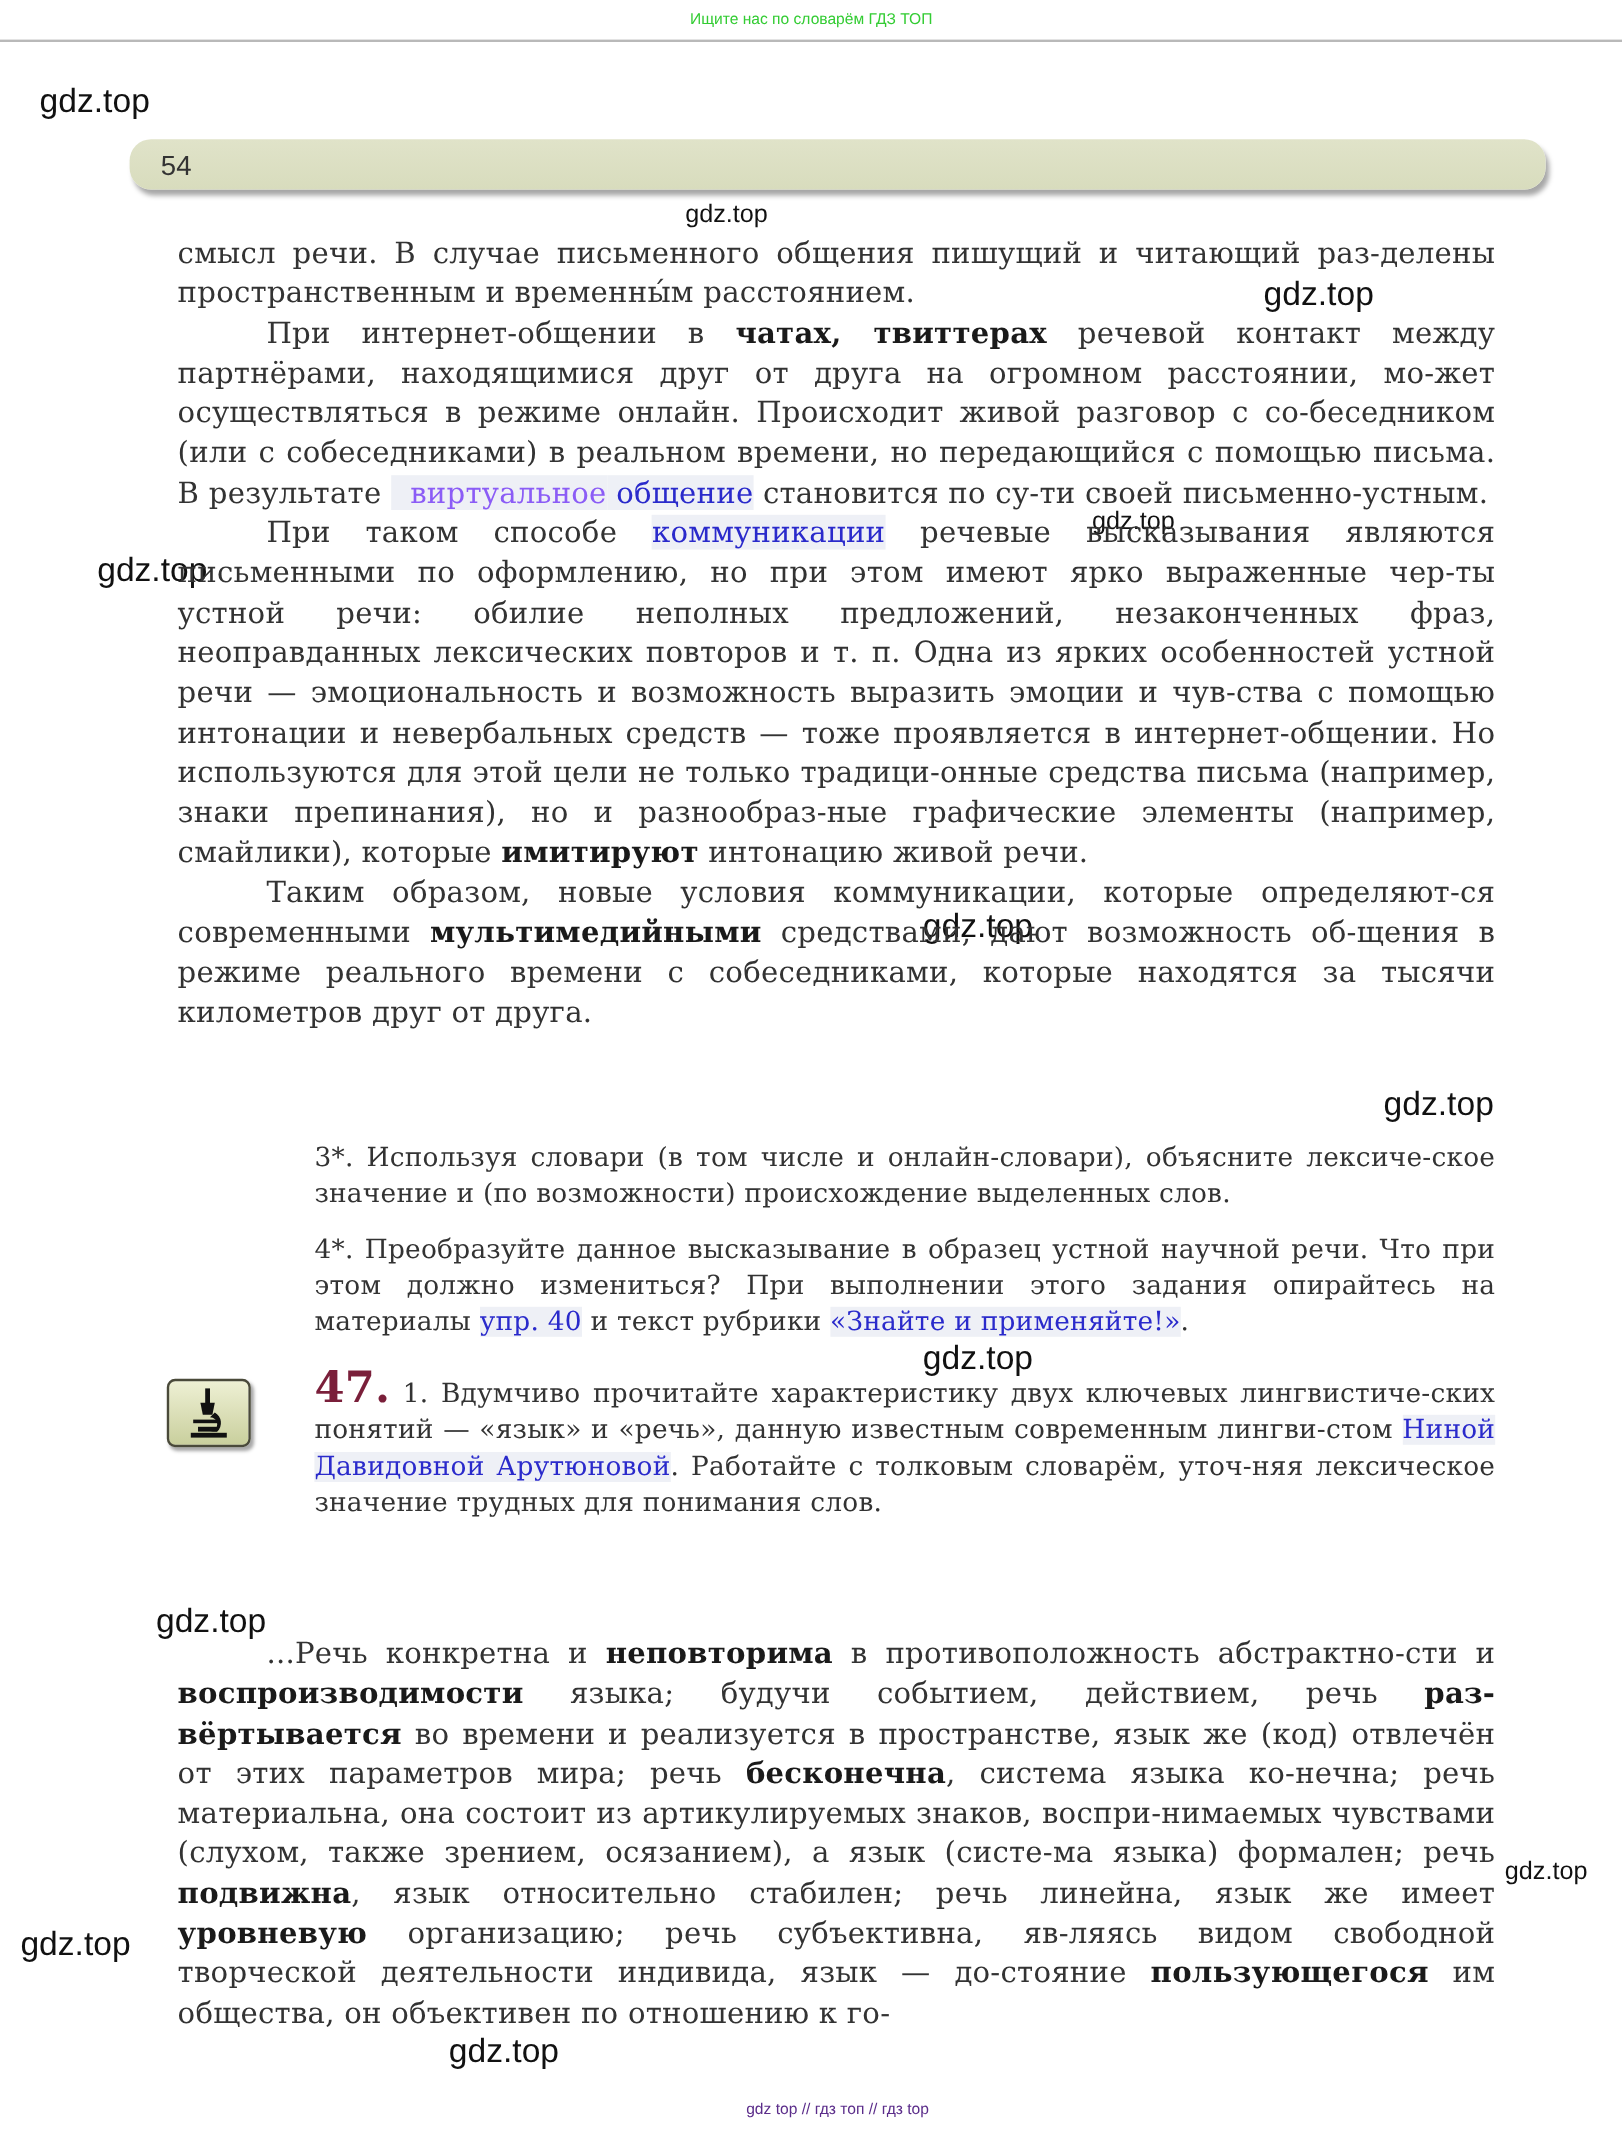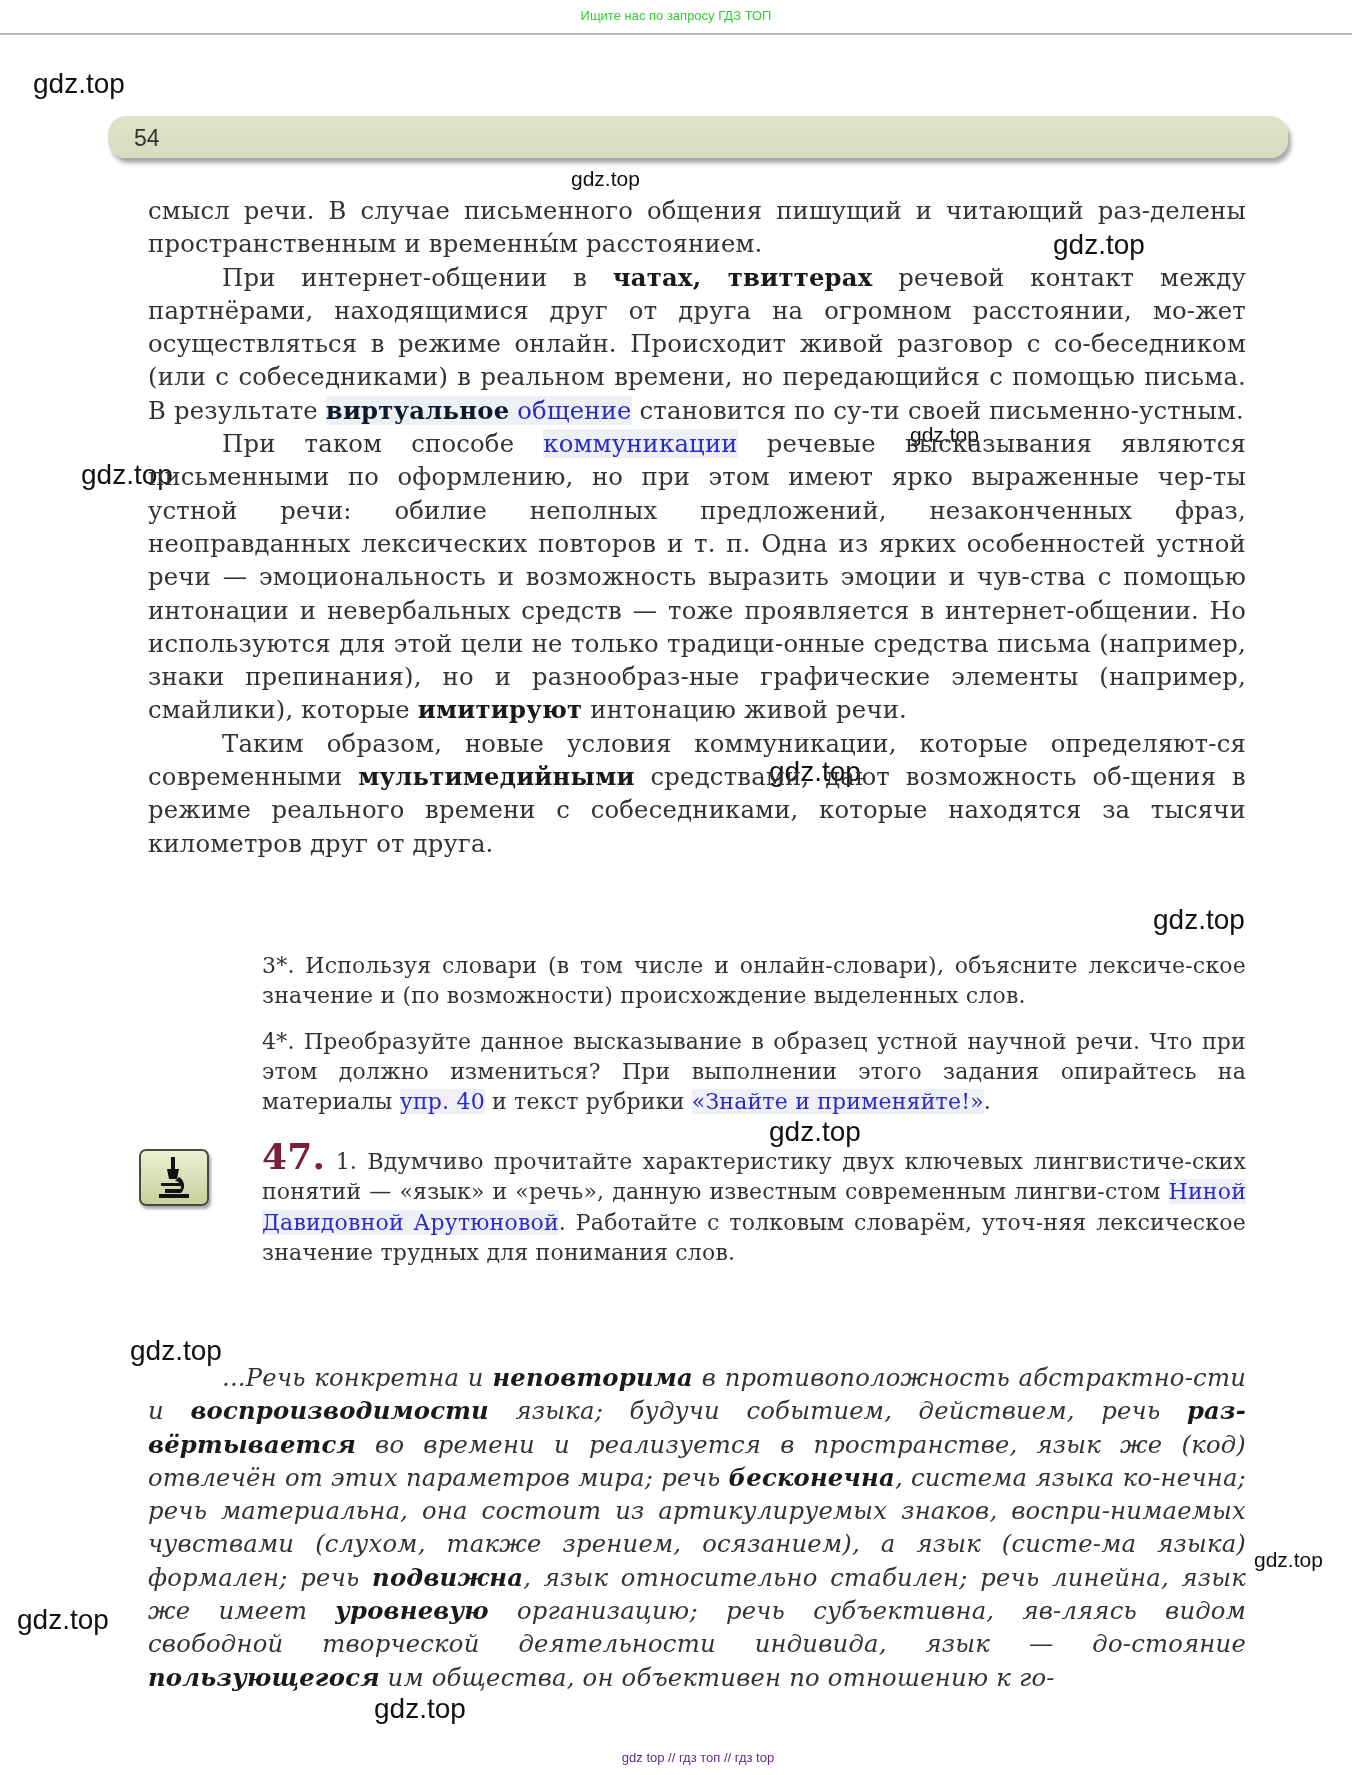--- a/index.html
+++ b/index.html
@@ -9,30 +9,30 @@
     .wm { position: absolute; font-family: "Liberation Sans", sans-serif; color: #111; font-size: 28px; line-height: 1; white-space: nowrap; }
     .wm.sm { font-size: 21px; }
     .pagebar { position: absolute; left: 108px; top: 116px; width: 1180px; height: 42px; background: linear-gradient(#e0e3c9, #d8dcbd); border-radius: 18px; box-shadow: 3px 5px 4px rgba(0,0,0,0.35); }
     .pagenum { position: absolute; left: 26px; top: 9px; font-family: "Liberation Sans", sans-serif; font-size: 23px; color: #333; }
     .block { position: absolute; left: 148px; width: 1098px; }
     .p { font-size: 24.3px; line-height: 33.3px; text-align: justify; letter-spacing: 0.2px; margin: 0; color: #333; }
     .p .ind { display: inline-block; width: 74px; }
     .task { font-size: 22px; line-height: 30.3px; margin-left: 40px; }
     b { color: #1a1a1a; }
     .hl { color: #2a2acb; background: #eef0f6; }
-    .hlb { color: #0f172a; background: #eef0f6; font-weight: bold; }
+    .hlb { color: #8b5cf6; background: #eef0f6; font-weight: normal; padding-left: 16px; }
     .exnum { color: #7a1f3a; font-weight: bold; font-size: 36px; }
     .icon-box { position: absolute; left: 139px; top: 1149px; width: 66px; height: 53px; border: 2px solid #4a4a3a; border-radius: 7px; background: linear-gradient(#eef0d4, #c9cf9d); box-shadow: 2px 3px 3px rgba(0,0,0,0.35); }
     .footer { position: absolute; left: 0; right: 0; top: 1750px; text-align: center; font-family: "Liberation Sans", sans-serif; font-size: 13px; color: #5b2d8a; padding-left: 44px; }
   </style>
 </head>
 <body>
 
 <div class="topbar">
-  <div class="topbar-text">Ищите нас по запросу ГДЗ ТОП</div>
+  <div class="topbar-text">Ищите нас по словарём ГДЗ ТОП</div>
 </div>
 
 <div class="pagebar">
   <span class="pagenum">54</span>
 </div>
 
 <span class="wm" style="left:33px;top:70px;">gdz.top</span>
 <span class="wm sm" style="left:571px;top:168px;">gdz.top</span>
 <span class="wm" style="left:1053px;top:231px;">gdz.top</span>
 <span class="wm sm" style="left:910px;top:424px;">gdz.top</span>
@@ -64,17 +64,17 @@
     <path d="M38 26 a10 10 0 0 1 2 16 h-6 a6 6 0 0 0 0-12 z" fill="#111"></path>
     <rect x="20" y="32" width="22" height="3" fill="#111"></rect>
     <rect x="24" y="38" width="16" height="4" fill="#111"></rect>
     <rect x="18" y="43" width="30" height="4" fill="#111"></rect>
   </svg>
 </div>
 <div class="block" style="top:1141px; left:222px; width:1024px;">
   <p class="p task"><span class="exnum">47.</span><span> 1. Вдумчиво прочитайте характеристику двух ключевых лингвистиче-ских понятий — «язык» и «речь», данную известным современным лингви-стом </span><span class="hl">Ниной Давидовной Арутюновой</span><span>. Работайте с толковым словарём, уточ-няя лексическое значение трудных для понимания слов.</span></p>
 </div>
 
-<div class="block" style="top:1361px;font-style:italic;">
+<div class="block" style="top:1361px;">
   <p class="p"><span class="ind"></span><span>...Речь конкретна и </span><b>неповторима</b><span> в противоположность абстрактно-сти и </span><b>воспроизводимости</b><span> языка; будучи событием, действием, речь </span><b>раз-вёртывается</b><span> во времени и реализуется в пространстве, язык же (код) отвлечён от этих параметров мира; речь </span><b>бесконечна</b><span>, система языка ко-нечна; речь материальна, она состоит из артикулируемых знаков, воспри-нимаемых чувствами (слухом, также зрением, осязанием), а язык (систе-ма языка) формален; речь </span><b>подвижна</b><span>, язык относительно стабилен; речь линейна, язык же имеет </span><b>уровневую</b><span> организацию; речь субъективна, яв-ляясь видом свободной творческой деятельности индивида, язык — до-стояние </span><b>пользующегося</b><span> им общества, он объективен по отношению к го-</span></p>
 </div>
 
 <div class="footer">gdz top  //  гдз топ  //  гдз top</div>
 
 </body></html>

